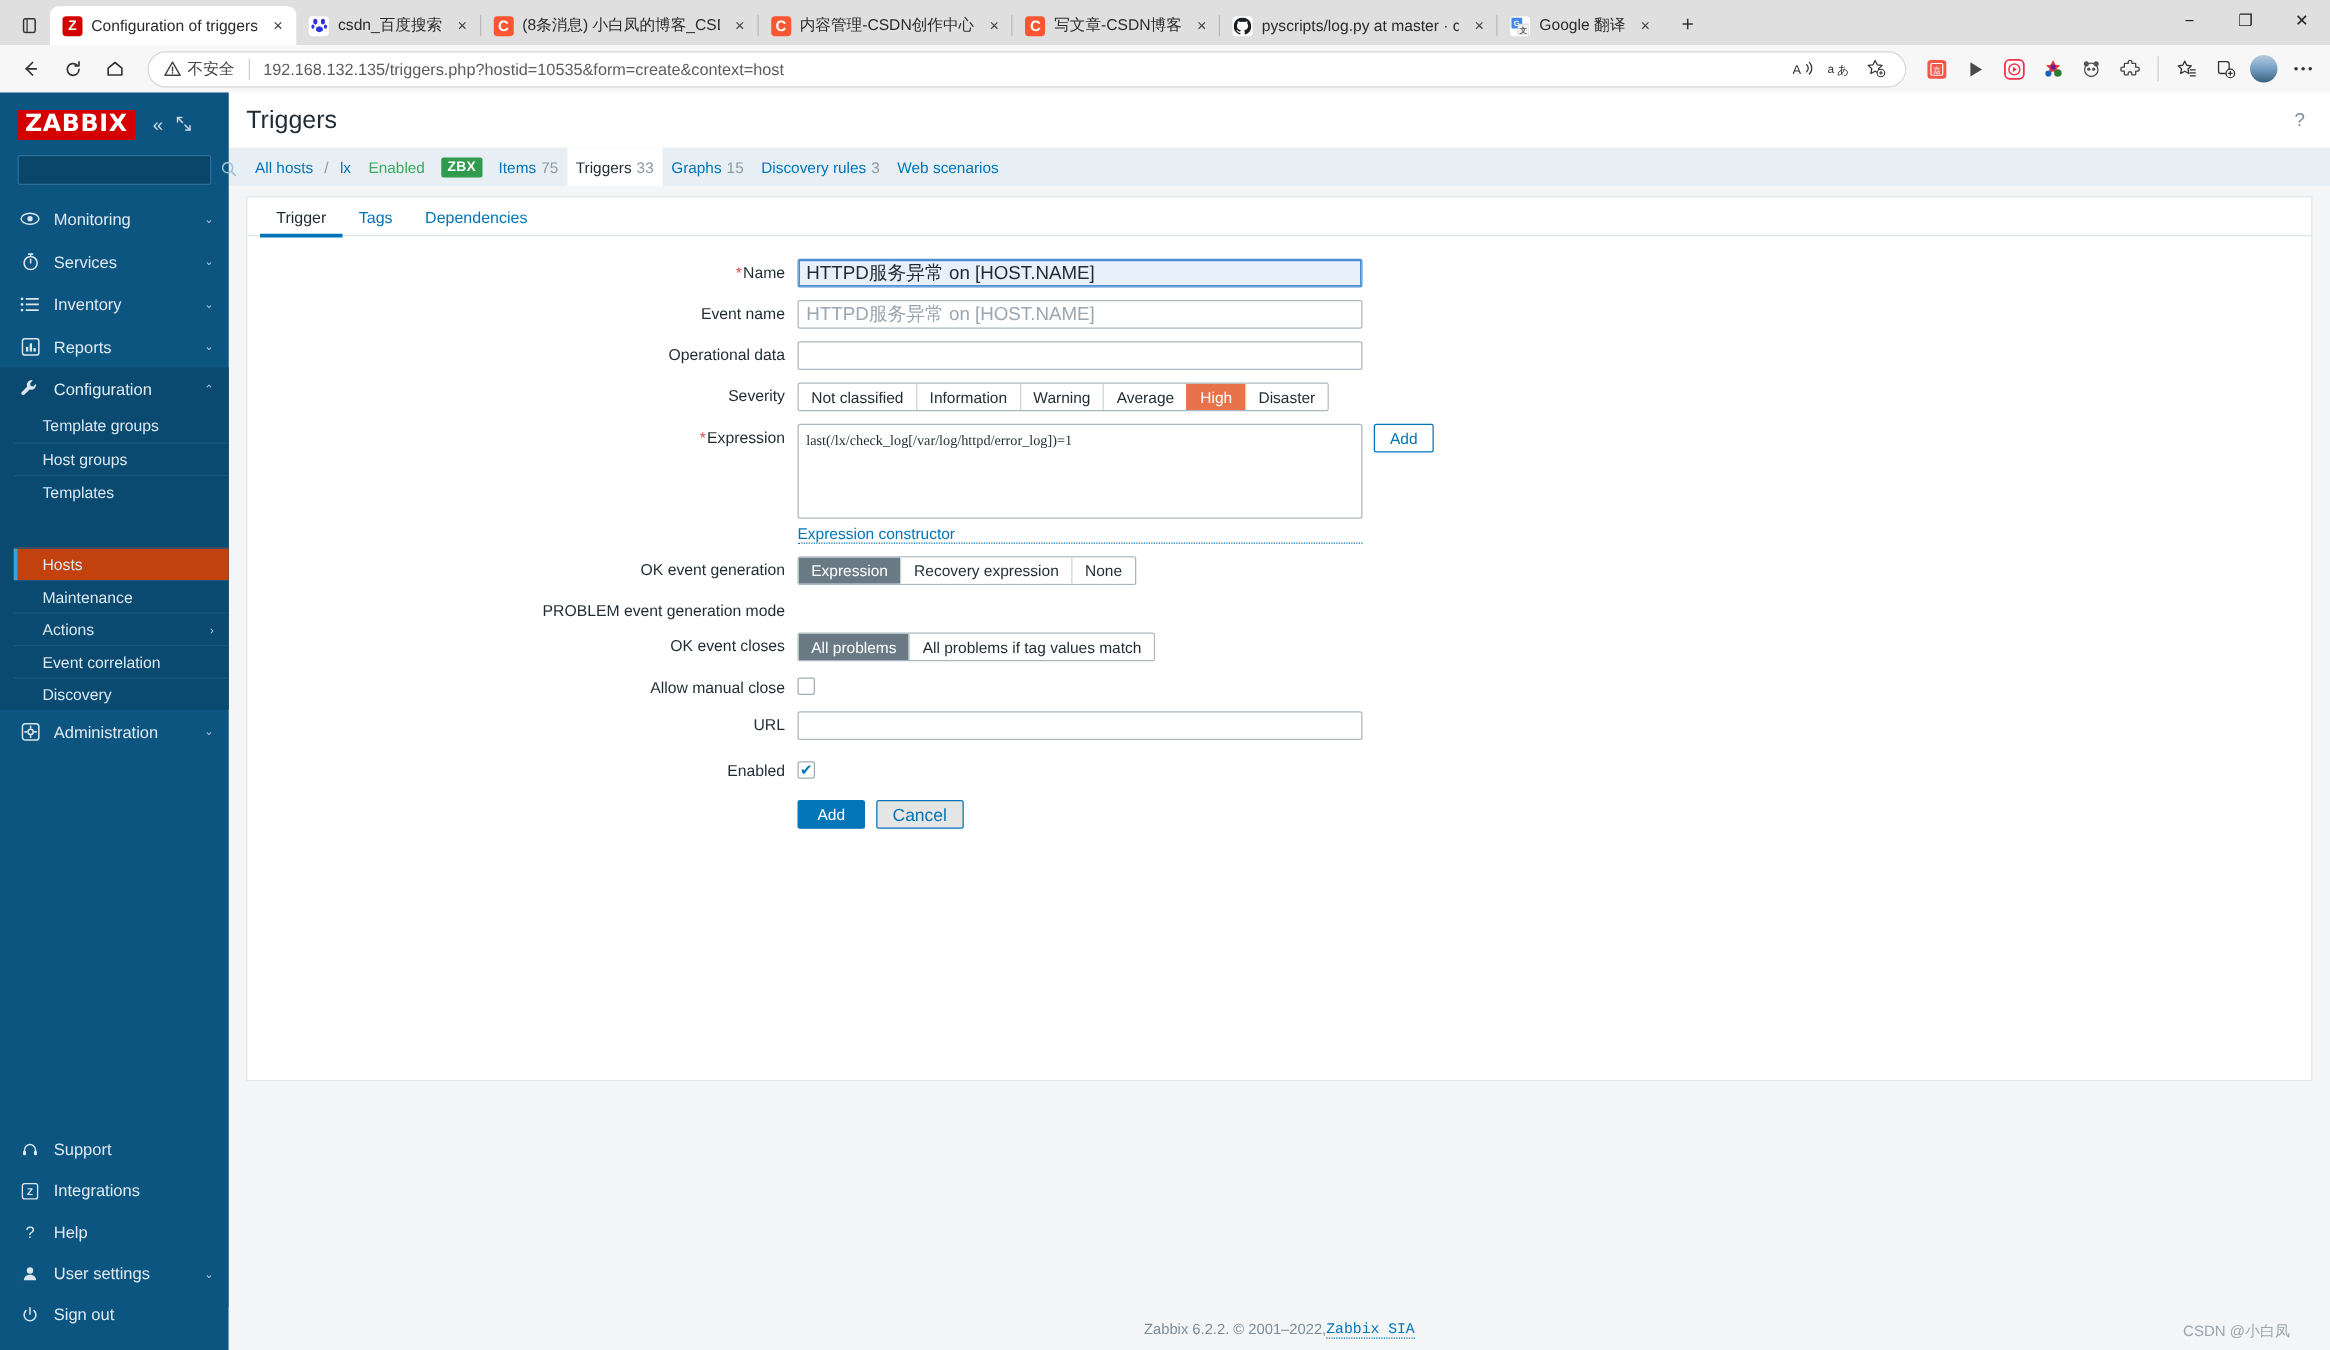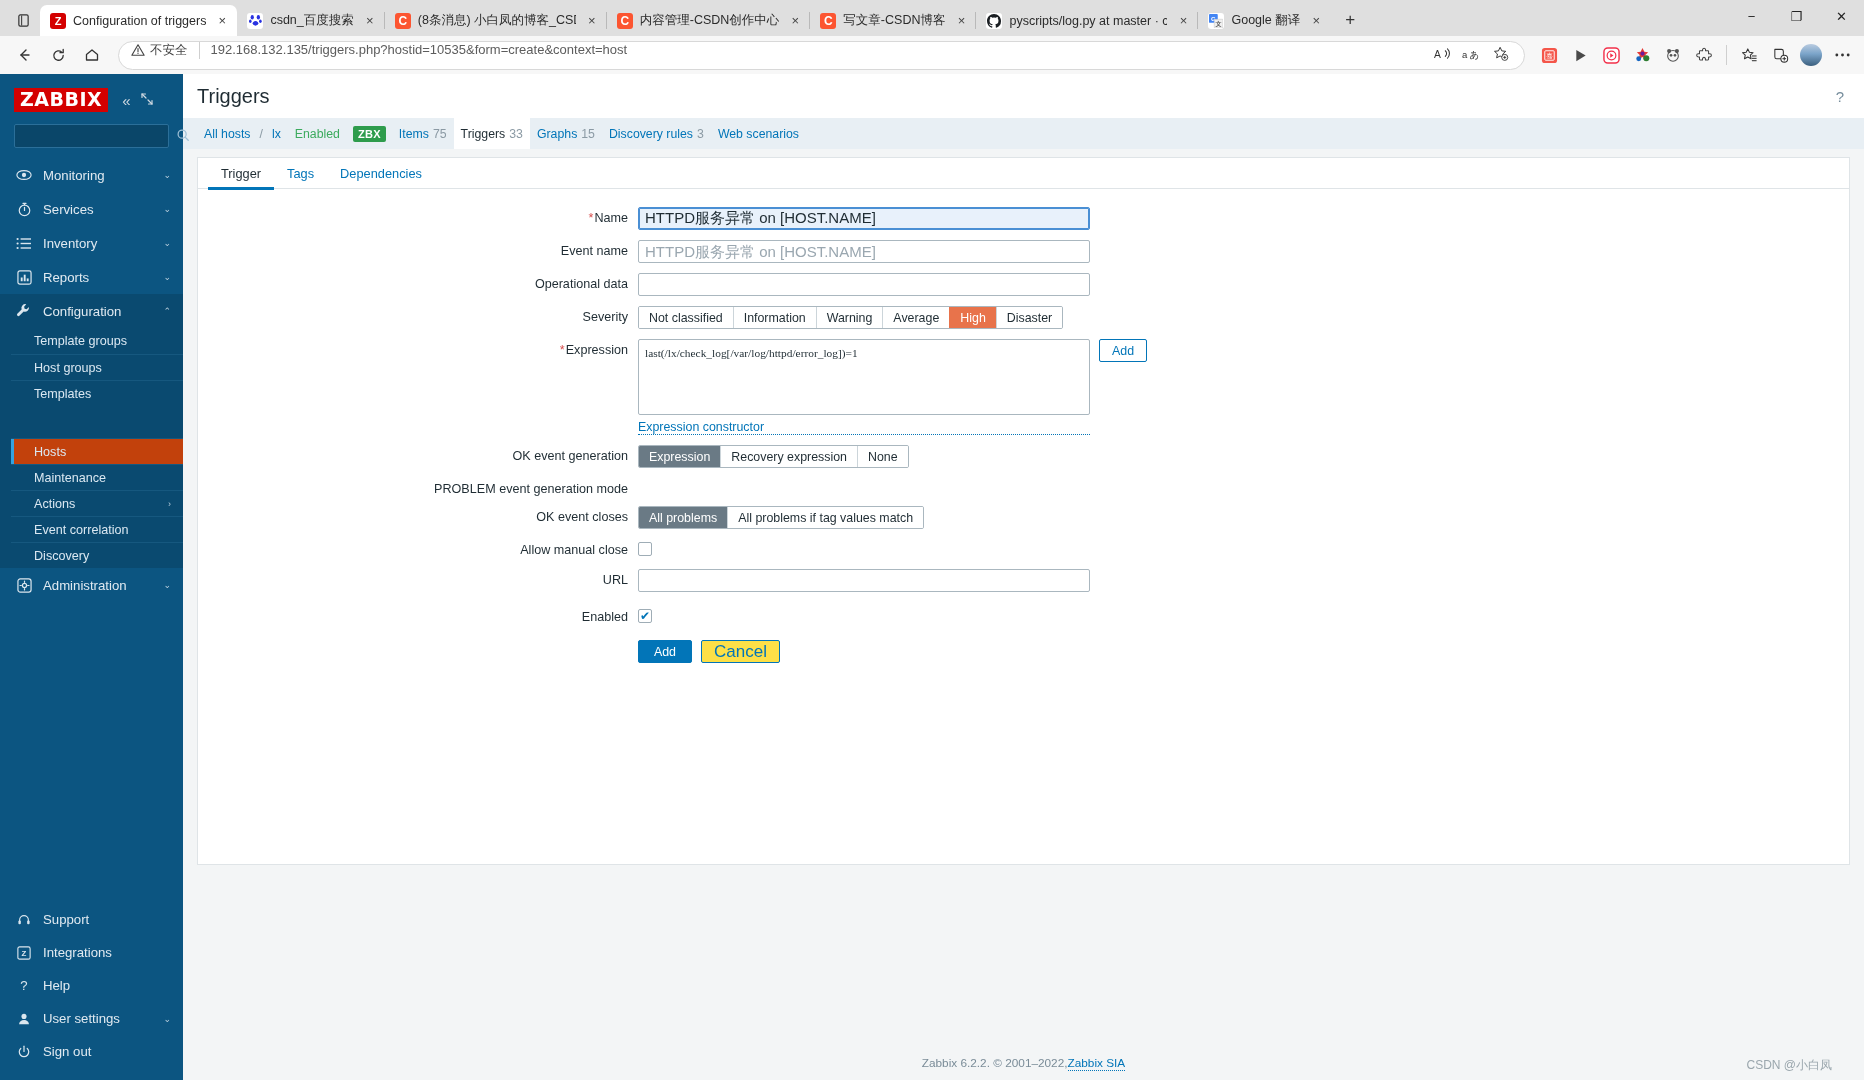--- a/index.html
+++ b/index.html
@@ -64,21 +64,21 @@
   .navbar {
     height: 38px; background: #f7f7f7; display: flex; align-items: center;
     padding: 0 8px; gap: 2px; flex: 0 0 38px;
   }
   .navbtn {
     width: 32px; height: 30px; display: flex; align-items: center; justify-content: center;
     color: #333; border-radius: 4px; font-size: 15px;
   }
   .omnibox {
     flex: 1 1 auto; height: 29px; background: #fff; border-radius: 15px;
-    display: flex; align-items: flex-start; padding: 0 10px 0 12px; margin: 0 8px;
+    display: flex; align-items: center; padding: 0 10px 0 12px; margin: 0 8px;
     border: 1px solid #d8d8d8; gap: 6px; min-width: 0;
   }
   .omni-warn { display: flex; align-items: center; gap: 5px; color: #444; font-size: 12.5px; white-space: nowrap; }
   .omni-sep { width: 1px; height: 17px; background: #cfcfcf; margin: 0 5px; }
   .omni-url { font-size: 13px; color: #5c5c5c; white-space: nowrap; overflow: hidden; flex: 1 1 auto; }
   .omni-icons { display: flex; align-items: center; gap: 2px; margin-left: auto; }
   .omni-ic { width: 27px; height: 25px; display: flex; align-items: center; justify-content: center; color: #333; font-size: 13px; }
   .ext-icons { display: flex; align-items: center; gap: 3px; }
   .ext-ic {
     width: 28px; height: 28px; display: flex; align-items: center; justify-content: center;
@@ -232,32 +232,32 @@
   }
   .cbx.checked::after {
     content: "\2714"; color: #0275b8; font-size: 12px; line-height: 1;
   }
   .btn-primary {
     height: 23px; min-width: 54px; padding: 0 12px; background: #0275b8; border: 1px solid #0275b8;
     color: #fff; border-radius: 2px; font-size: 12.4px; cursor: pointer;
     font-family: "Liberation Sans", sans-serif;
   }
   .btn-ghost {
-    height: 23px; min-width: 54px; padding: 0 12px; background: #fde047; border: 1px solid #0275b8;
-    color: #0275b8; border-radius: 2px; font-size: 17px; cursor: pointer;
+    height: 23px; min-width: 54px; padding: 0 12px; background: #e5e5e5; border: 1px solid #0275b8;
+    color: #0275b8; border-radius: 2px; font-size: 14px; cursor: pointer;
     font-family: "Liberation Sans", sans-serif;
   }
 
   .page-rest { flex: 1 1 auto; background: #f3f5f6; }
   .footer {
     height: 34px; background: #f3f5f6; display: flex; align-items: center;
     justify-content: center; font-size: 11.8px; color: #7a8c98; flex: 0 0 34px;
     position: relative;
   }
-  .footer a { color: #0275b8; text-decoration: none; border-bottom: 1px dotted #0275b8; }
+  .footer a { color: #0275b8; text-decoration: none; border-bottom: 1px dotted #0275b8; font-family: Liberation Mono, monospace; }
   .watermark {
     position: absolute; right: 32px; bottom: 6px; color: #9aa6ad; font-size: 12px;
   }
   .main-lower { flex: 1 1 auto; background: #f3f5f6; display: flex; flex-direction: column; }
 </style>
 </head>
 <body>
 
 <div class="browser">
 

